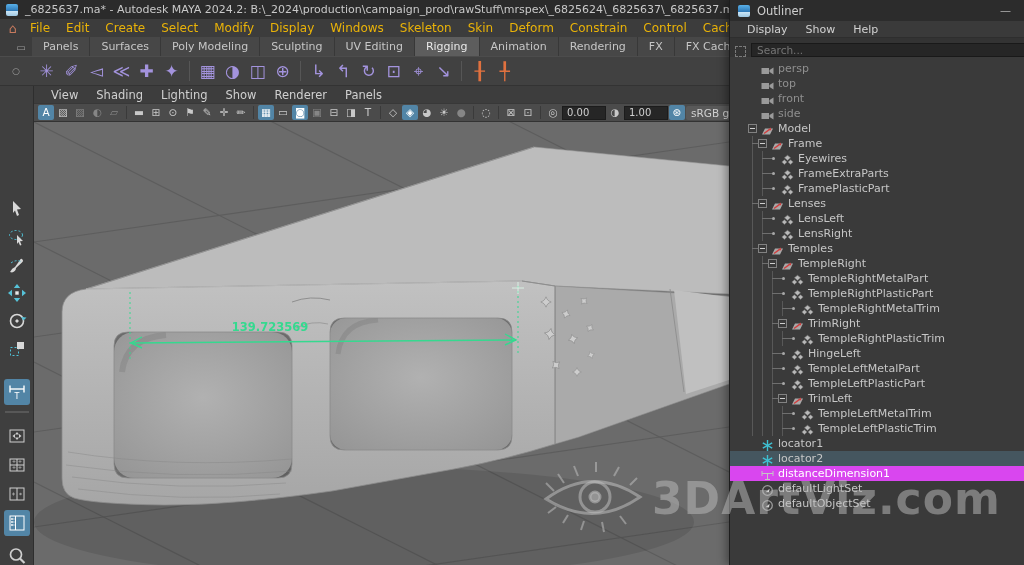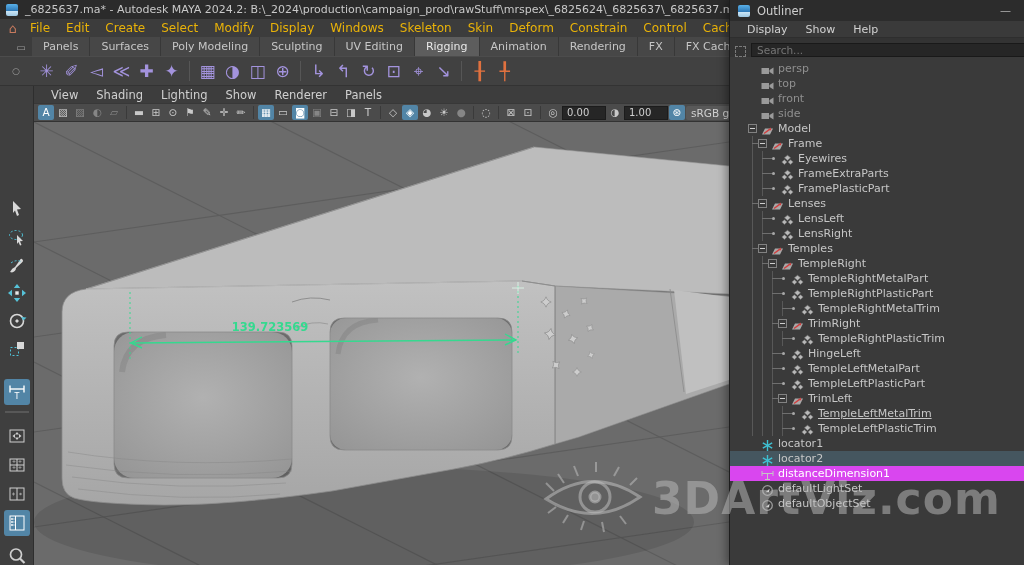--- a/index.html
+++ b/index.html
@@ -739,21 +739,21 @@
           <i class="g" style="left: 52px;"></i>
           <i class="h" style="left: 52px; width: 10px;"></i>
           <i class="dot" style="left: 62px;"></i>
           <span class="ticon" style="left: 71px;"><svg width="13" height="13" viewBox="0 0 13 13">
               <g fill="#b9b9b9" stroke="#6d6d6d" stroke-width="0.6">
                 <path d="M6.5,1.2 L9.6,3.8 L6.5,6.4 L3.4,3.8 Z"></path>
                 <path d="M3.4,5.8 L6,8 L3.4,10.4 L0.8,8 Z"></path>
                 <path d="M9.6,5.8 L12.2,8 L9.6,10.4 L7,8 Z"></path>
               </g>
             </svg></span>
-          <span class="tlabel" style="left: 88px; text-decoration: underline;">TempleLeftMetalTrim</span>
+          <span class="tlabel" style="left: 88px;">TempleLeftMetalTrim</span>
         </div>
         <div class="trow">
           <i class="g" style="left: 22px;"></i>
           <i class="g" style="left: 32px;"></i>
           <i class="g" style="left: 42px;"></i>
           <i class="g" style="left: 52px;"></i>
           <i class="h" style="left: 52px; width: 10px;"></i>
           <i class="dot" style="left: 62px;"></i>
           <span class="ticon" style="left: 71px;"><svg width="13" height="13" viewBox="0 0 13 13">
               <g fill="#b9b9b9" stroke="#6d6d6d" stroke-width="0.6">

